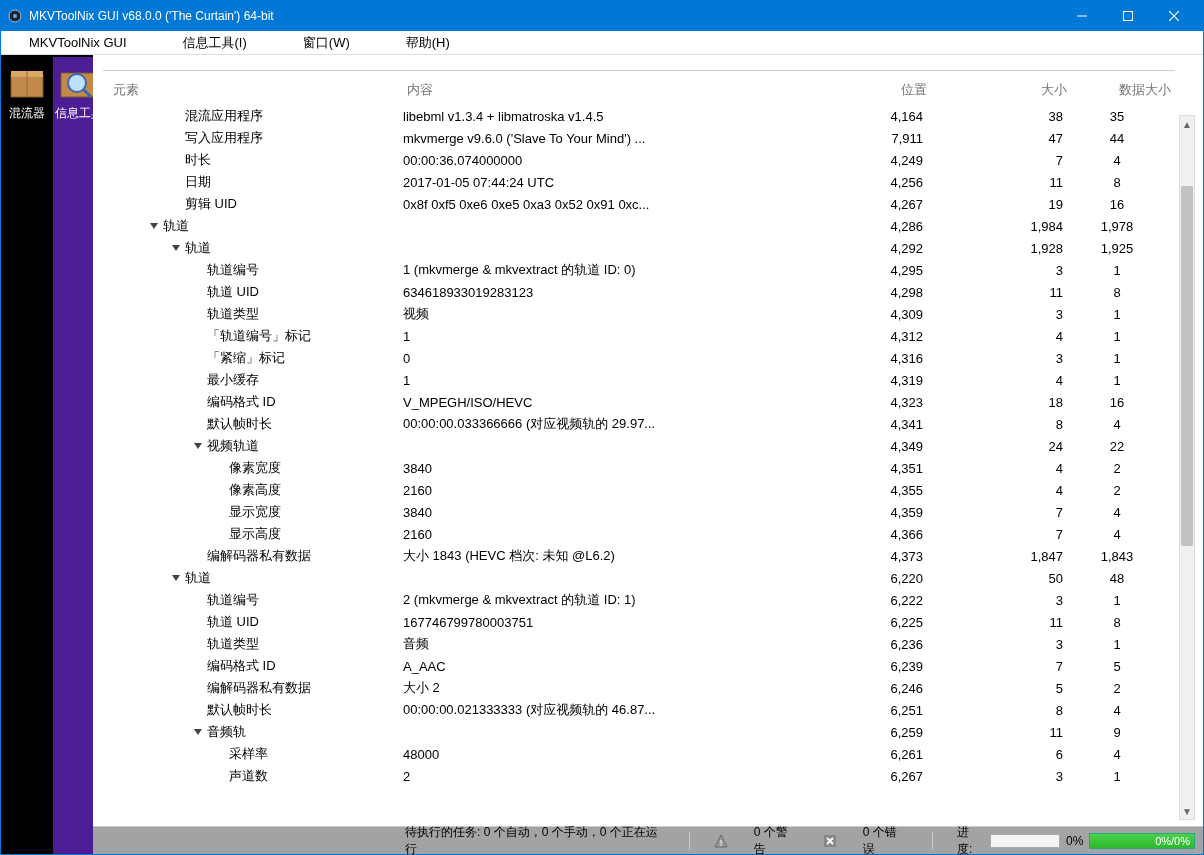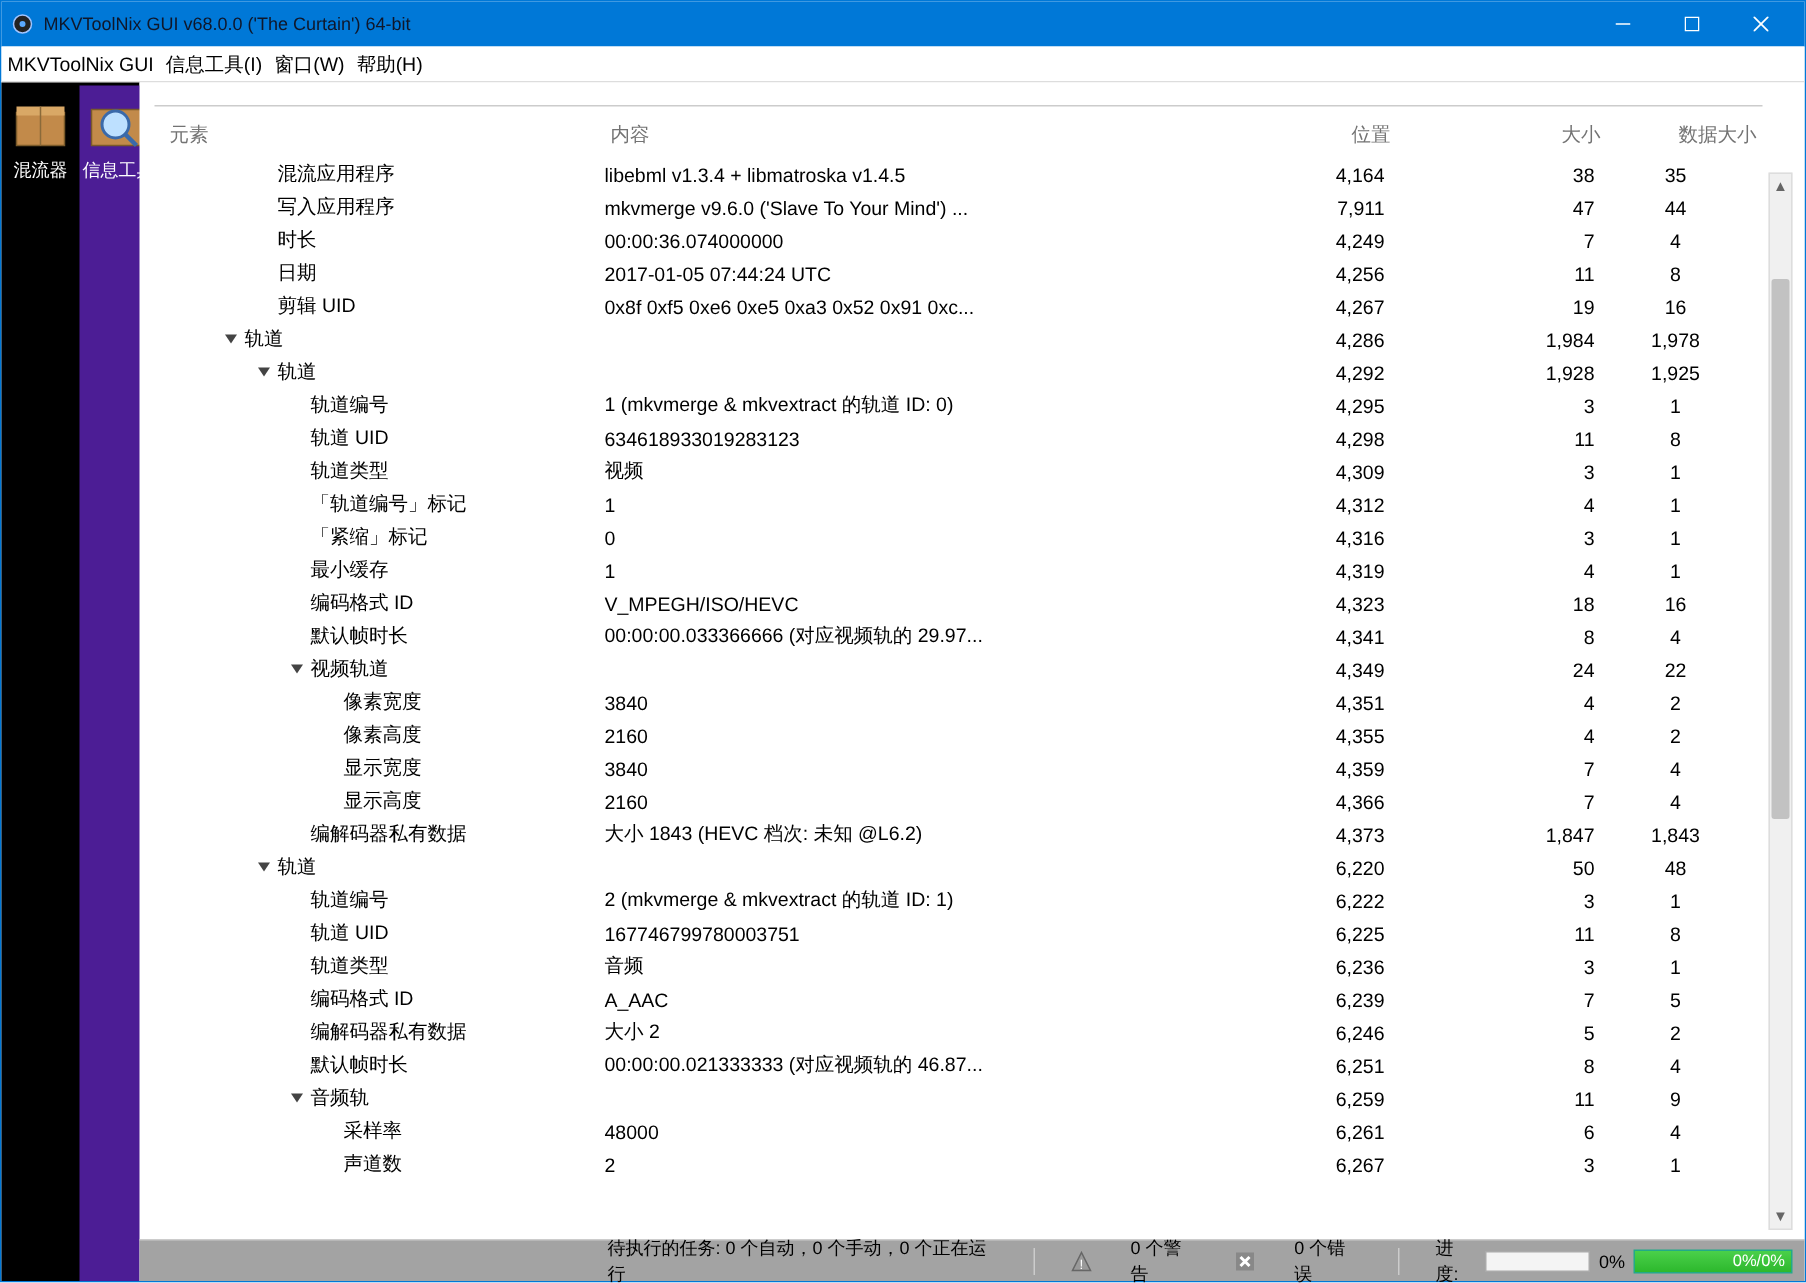--- a/index.html
+++ b/index.html
@@ -1,24 +1,24 @@
 <!DOCTYPE html>
 <html><head>
 <meta charset="utf-8">
 <style>
 * { box-sizing: border-box; margin: 0; padding: 0; }
 body { font-family: "Microsoft YaHei", "Segoe UI", sans-serif; font-size: 13px; background: #fff; overflow: hidden; }
 .window { width: 1204px; height: 855px; display: flex; flex-direction: column; border: 1px solid #0078d7; }
-.titlebar { height: 30px; background: #0078d7; color: #0f172a; display: flex; align-items: center; padding: 0 6px; }
+.titlebar { height: 30px; background: #0078d7; color: #ffffff; display: flex; align-items: center; padding: 0 6px; }
 .titlebar .logo { width: 16px; height: 16px; margin-right: 6px; display: inline-flex; }
 .titlebar .title { flex: 1; font-size: 12px; }
 .titlebar .winbtns { display: flex; }
 .titlebar .winbtn { width: 46px; height: 30px; display: flex; align-items: center; justify-content: center; cursor: pointer; }
 .menubar { height: 24px; background: #fff; display: flex; align-items: center; border-bottom: 1px solid #ddd; font-size: 13px; }
-.menubar .menuitem { padding: 2px 4px; cursor: pointer; }
+.menubar .menuitem { padding: 2px 28px; cursor: pointer; }
 .main { flex: 1; display: flex; min-height: 0; }
 .sidebar { width: 92px; background: #000; display: flex; flex-direction: row; padding-top: 2px; }
 .sidebar .sbitem { display: flex; flex-direction: column; align-items: center; padding: 6px 2px 6px; cursor: pointer; color: #fff; font-size: 12px; }
 .sidebar .sbitem.active { background: #4c1d95; }
 .sidebar .sbicon { width: 48px; height: 40px; display: flex; align-items: center; justify-content: center; margin-bottom: 2px; }
 .sidebar .sblabel { text-align: center; font-size: 12px; }
 .content { flex: 1; display: flex; flex-direction: column; background: #fff; min-width: 0; }
 .contentbody { flex: 1; overflow: hidden; position: relative; padding: 6px 28px 0 10px; }
 .tabtop { height: 10px; border-bottom: 1px solid #ccc; margin-bottom: 6px; }
 .colheader { display: flex; font-size: 13px; color: #737373; padding: 4px 0 6px; margin-left: 4px; }

